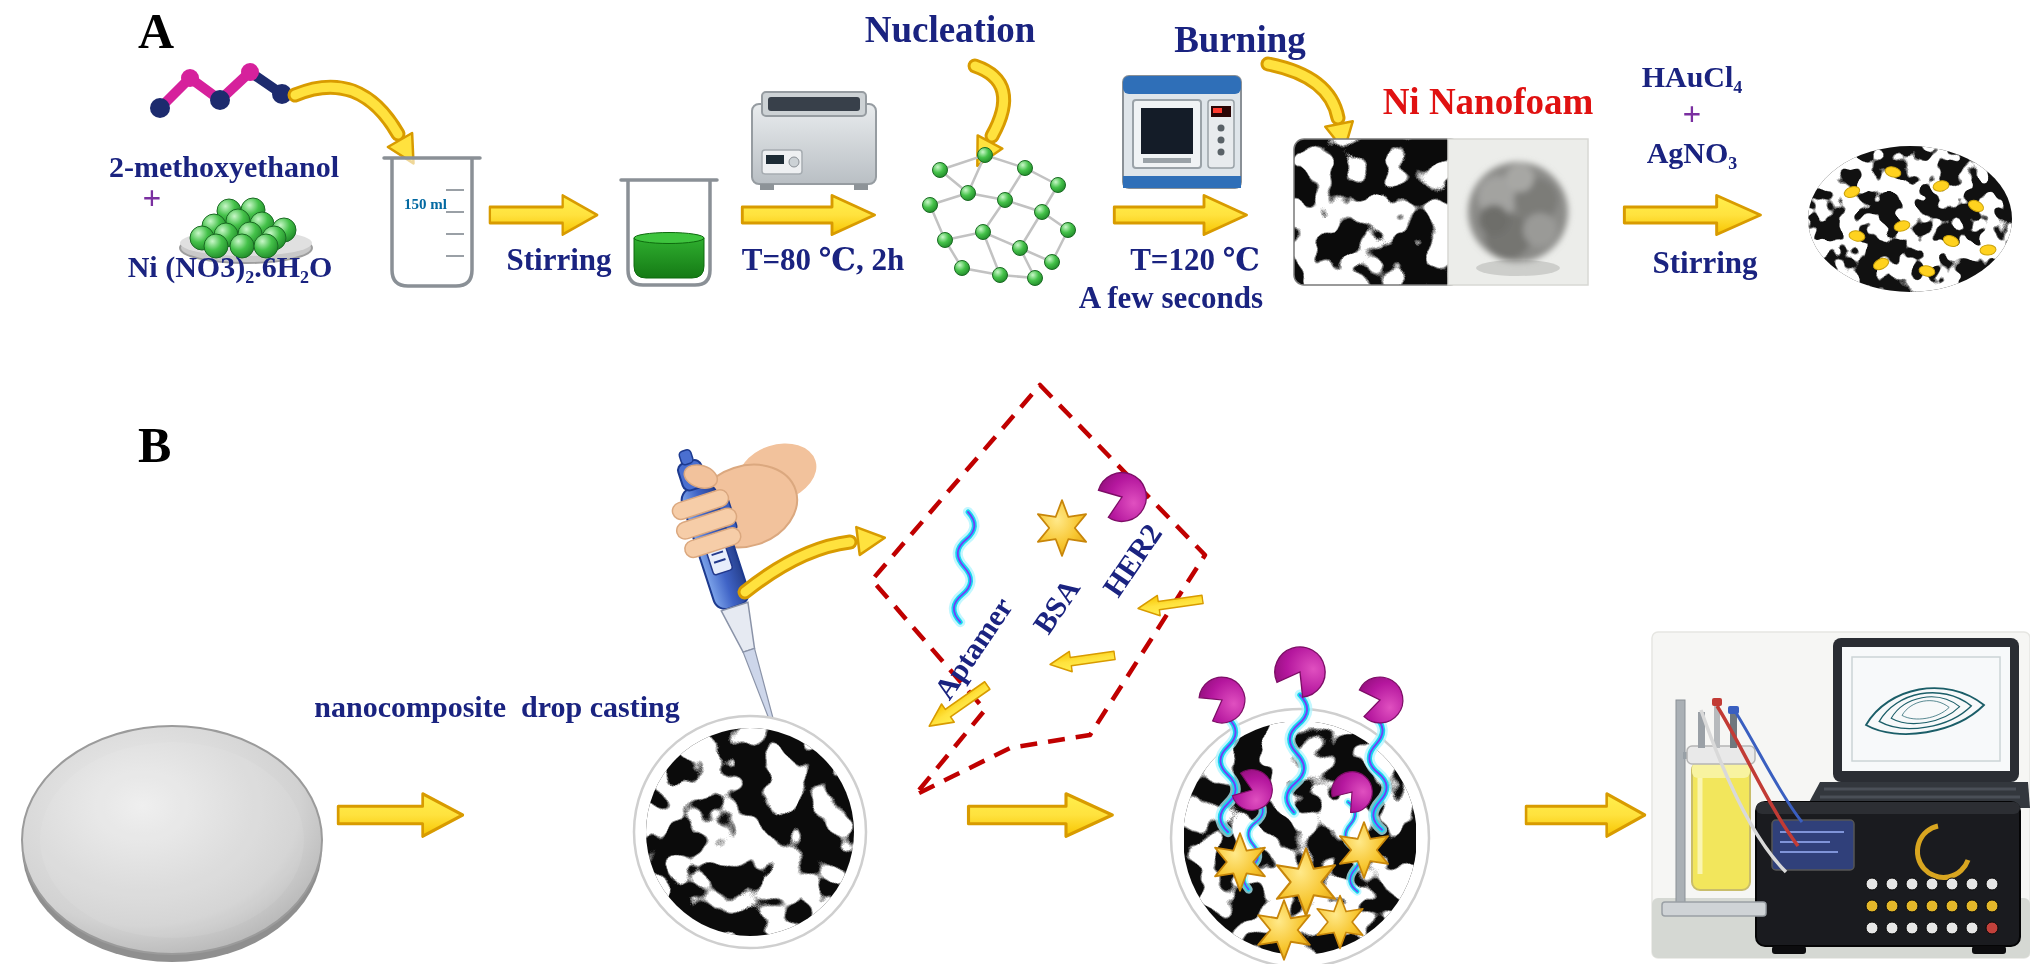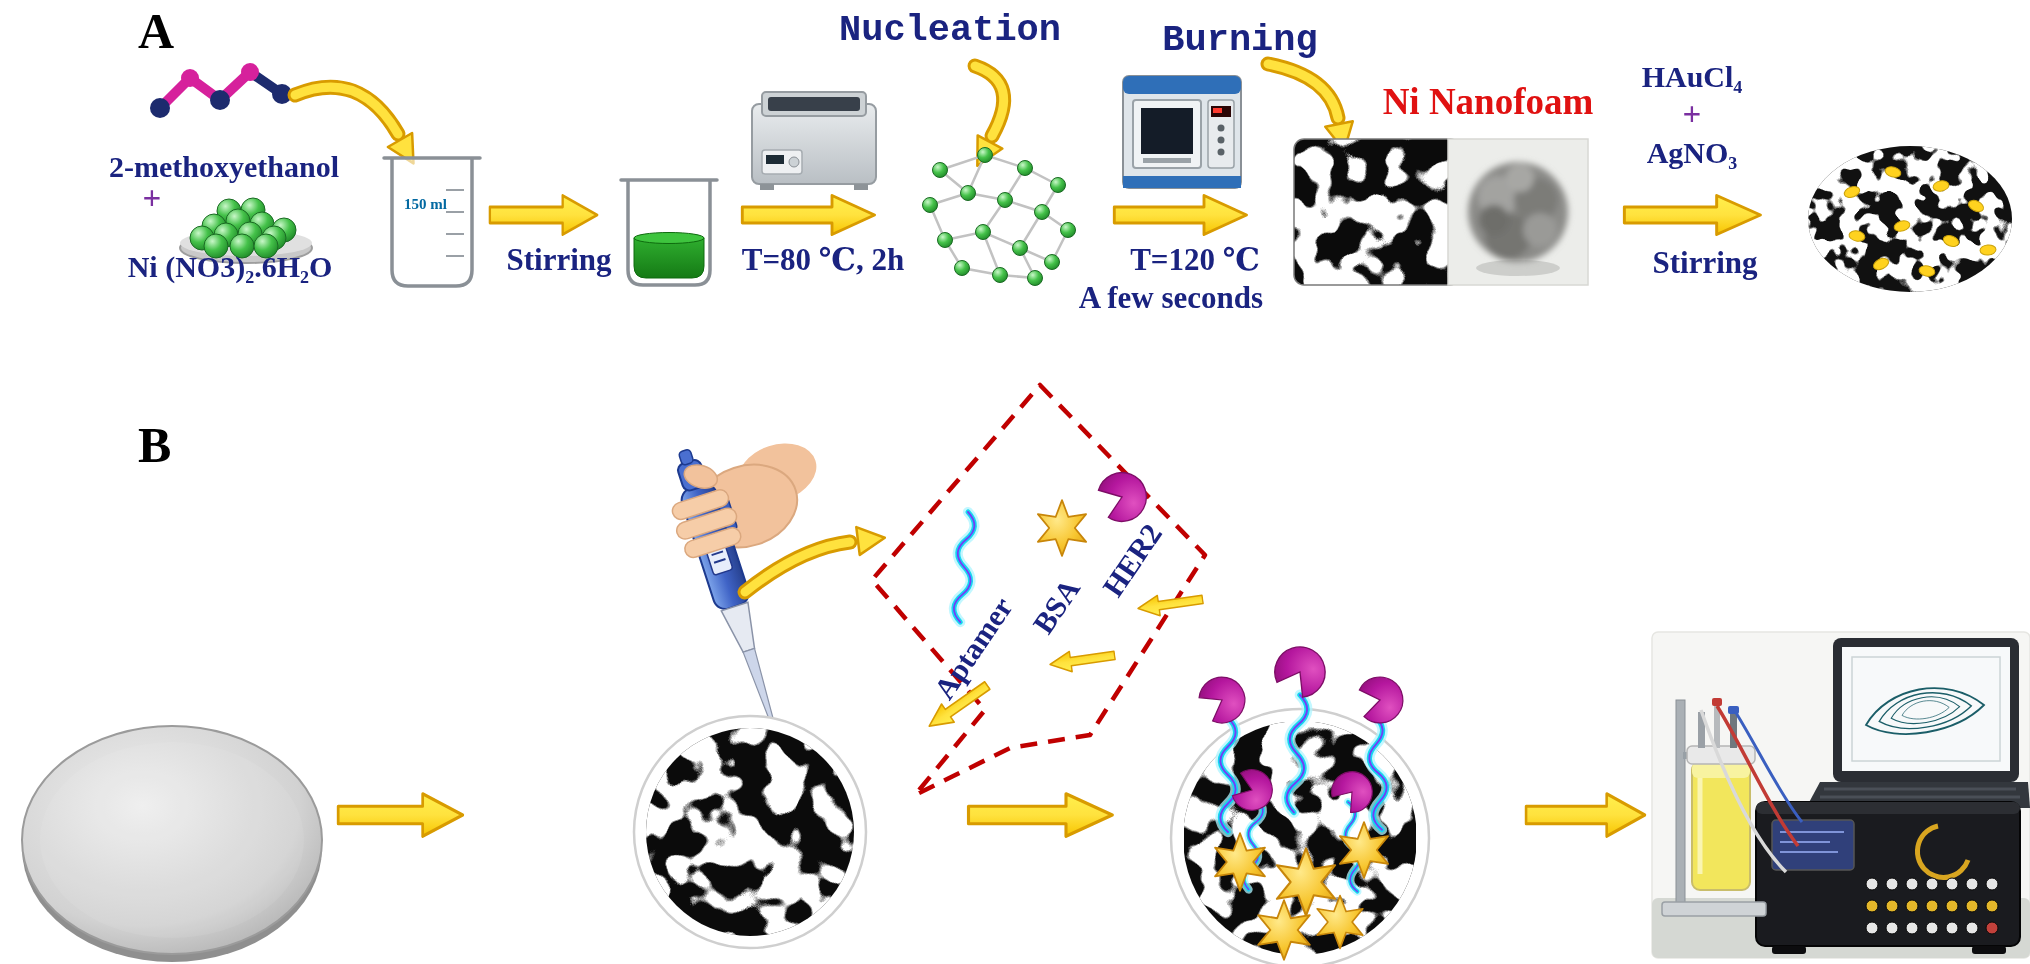--- a/index.html
+++ b/index.html
@@ -3,21 +3,21 @@
 <meta charset="utf-8">
 <style>
   html,body{margin:0;padding:0;background:#fff;}
   .canvas{position:relative;width:2030px;height:964px;background:#ffffff;overflow:hidden;
           font-family:"Liberation Serif","DejaVu Serif",serif;}
   svg.art{position:absolute;left:0;top:0;}
   .t{position:absolute;font-weight:700;color:#1a2380;white-space:pre;transform:translateX(-50%);line-height:1.1;}
   .panel-label{font-size:50px;color:#000;transform:none;}
   .navy30{font-size:30px;text-align:center;}
   .navy31{font-size:31px;margin-left:13px;}
-  .title{font-size:37px;font-family:Liberation Mono, monospace;}
+  .title{font-size:37px;}
   .purple{color:#7a2fa0;font-size:33px;}
   .red{color:#e01111;font-size:37px;margin-left:40px;}
   .vol{font-size:15px;color:#0369a1;transform:none;}
   .rot{transform:translate(-50%,-50%) rotate(-56deg);font-size:30px;}
 </style>
 </head>
 <body>
 
 <div class="canvas">
 
@@ -437,17 +437,18 @@
 <div class="t title" style="left:1240px;top:20px">Burning</div>
 <div class="t navy31" style="left:1182px;top:243px">T=120 ℃</div>
 <div class="t navy31" style="left:1158px;top:281px">A few seconds</div>
 <div class="t red" style="left:1448px;top:82px">Ni Nanofoam</div>
 <div class="t navy30" style="left:1692px;top:60px">HAuCl₄</div>
 <div class="t purple" style="left:1692px;top:96px">+</div>
 <div class="t navy30" style="left:1692px;top:136px">AgNO₃</div>
 <div class="t navy31" style="left:1692px;top:246px">Stirring</div>
 
 <div class="t panel-label" style="left:138px;top:418px">B</div>
+<div class="t navy30" style="left:497px;top:690px">nanocomposite  drop casting</div>
 <div class="t rot" style="left:973px;top:648px">Aptamer</div>
 <div class="t rot" style="left:1056px;top:606px">BSA</div>
 <div class="t rot" style="left:1132px;top:560px">HER2</div>
 
 </div>
 
 </body></html>

